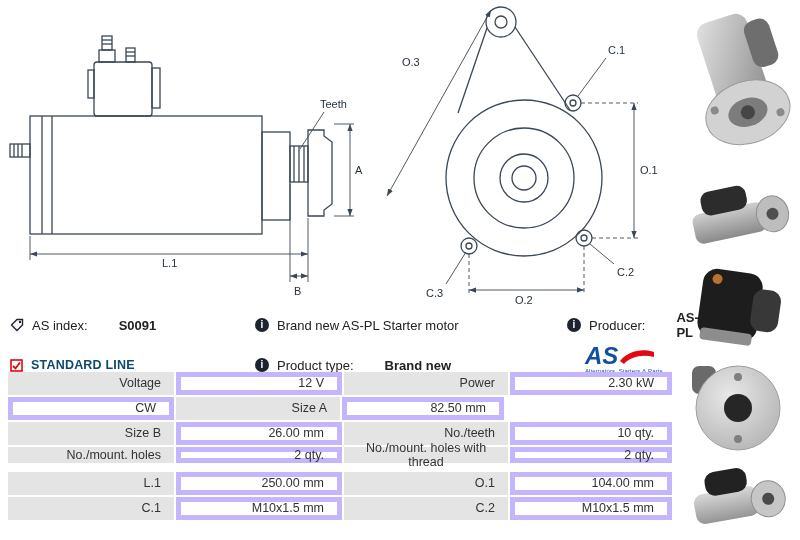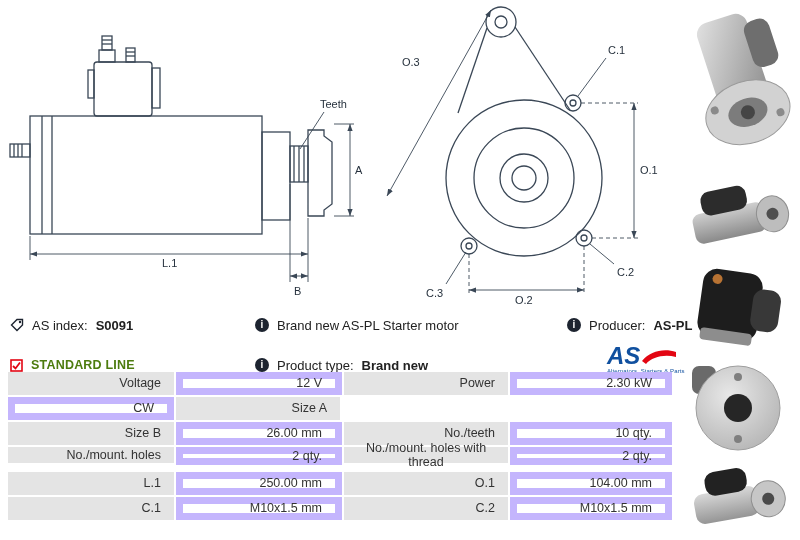--- a/index.html
+++ b/index.html
@@ -21,40 +21,40 @@
   
   .photos { position:absolute; left:676px; top:0; width:124px; height:540px;
             display:flex; flex-direction:column; gap:4px; background:#fff; }
   .photo { width:124px; background:#fff; }
 
   
   .info { position:absolute; left:0; top:306px; width:676px; height:66px; }
   .info-grid { display:grid; grid-template-columns:245px 312px 1fr;
                grid-template-rows:26px 30px; padding:6px 0 0 10px; row-gap:12px; }
   .info-item { display:flex; align-items:center; gap:8px; font-size:13px; color:#222; }
-  .info-item .b { font-weight:bold; }
-  .standard-line { color:#4d7c0f; font-weight:bold; font-size:12.5px; letter-spacing:0.2px; }
+  .info-item .b { font-weight:bold;margin-left:23px; }
+  .standard-line { color:#0c4a6e; font-weight:bold; font-size:12.5px; letter-spacing:0.2px; }
   .info-icon { display:inline-block; width:14px; height:14px; border-radius:50%;
                background:#1d2430; color:#fff; font-size:10px; font-weight:bold;
                line-height:14px; text-align:center; font-style:normal; flex:0 0 14px; }
-  .logo { margin-left:40px; margin-top:-4px; width:86px; }
+  .logo { margin-left:18px; margin-top:-4px; width:86px; }
   .logo-row { display:flex; align-items:flex-end; gap:2px; }
   .logo-as { font-size:24px; line-height:20px; font-weight:bold; font-style:italic; color:#10509f; }
   .logo-tag { font-size:6px; color:#10509f; margin-top:2px; white-space:nowrap; letter-spacing:0.1px; }
 
   
   .spec { position:absolute; left:8px; top:372px; width:664px;
           display:flex; flex-direction:column; gap:2px; font-size:12.5px; color:#333; }
   .srow { display:flex; gap:2px; height:23px; }
   .srow.tall { height:16px; }
   .spacer { height:5px; }
   .cell { display:flex; align-items:center; justify-content:flex-end;
           text-align:center; padding:2px 13px; line-height:1.15; }
   .cell.label { background:#e4e4e4; }
-  .cell.value { background:#fff; border:7px solid #c4b5fd; }
+  .cell.value { background:#fff; border:5px solid #c4b5fd; }
   .c1 { width:166px; } .c2 { width:166px; } .c3 { width:164px; } .c4 { width:162px; }
 </style>
 </head>
 <body>
 
 <div class="page">
 
   <div class="drawings">
 
     <svg class="drawing-side" width="370" height="300" viewBox="0 0 370 300">
@@ -293,20 +293,21 @@
     <div class="srow">
       <div class="cell label c1">Voltage</div>
       <div class="cell value c2">12 V</div>
       <div class="cell label c3">Power</div>
       <div class="cell value c4">2.30 kW</div>
     </div>
 
     <div class="srow">
       <div class="cell value c2">CW</div>
       <div class="cell label c3">Size A</div>
+      <div class="cell value c4">82.50 mm</div>
     </div>
 
     <div class="srow">
       <div class="cell label c1">Size B</div>
       <div class="cell value c2">26.00 mm</div>
       <div class="cell label c3">No./teeth</div>
       <div class="cell value c4">10 qty.</div>
     </div>
 
     <div class="srow tall">

